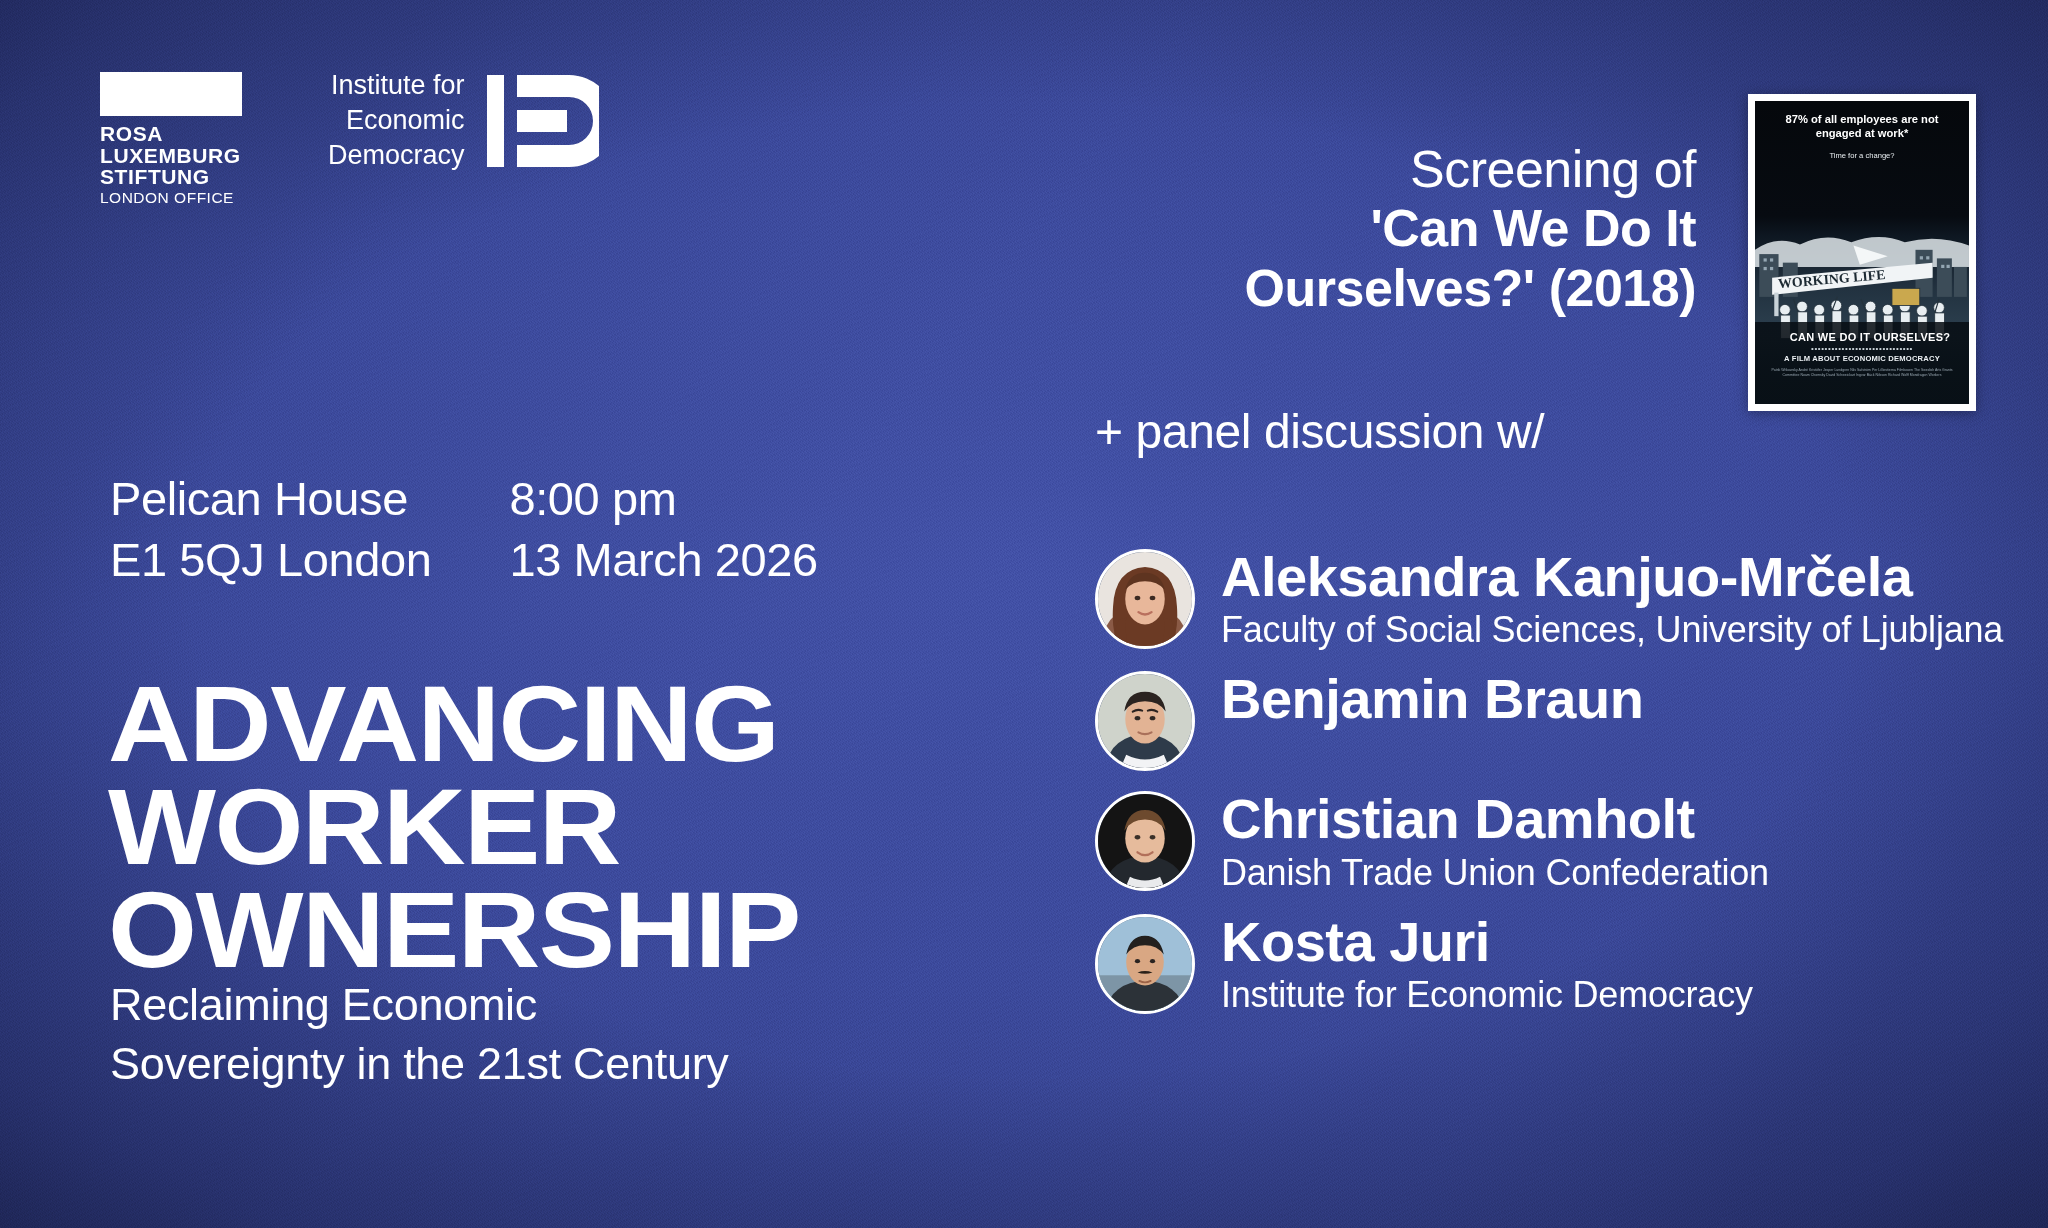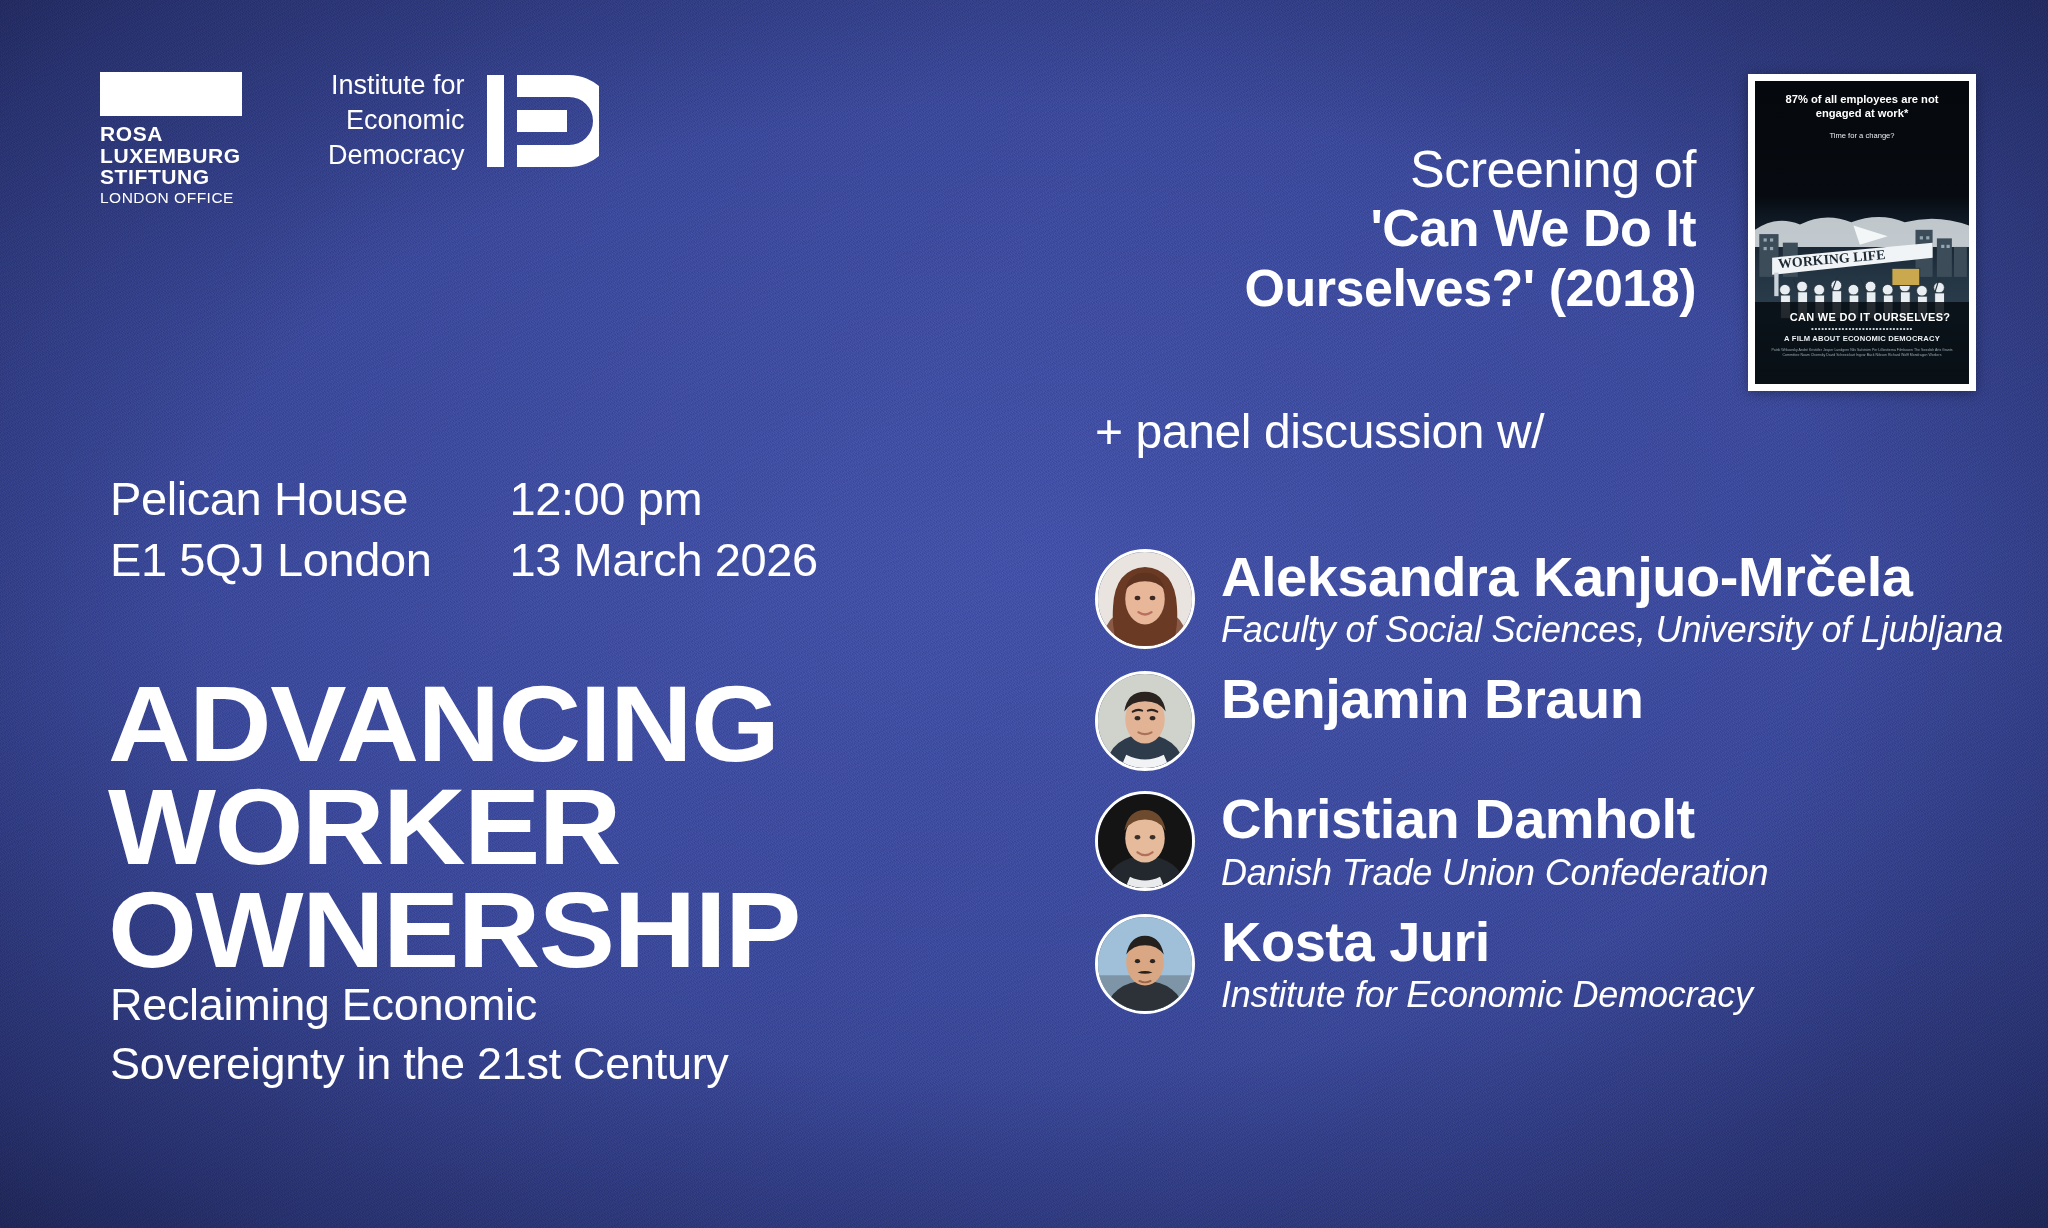--- a/index.html
+++ b/index.html
@@ -83,25 +83,25 @@
   .panelist { display:flex; align-items:flex-start; gap:26px; }
   .avatar {
     width:100px; height:100px; flex:0 0 100px;
     border-radius:50%; border:3px solid #fff;
     overflow:hidden; position:relative; background:#5a6a86;
     margin-top:4px;
   }
   .avatar svg { display:block; width:100%; height:100%; }
   .p-text { padding-top:2px; }
   .p-name { font-size:56px; font-weight:700; line-height:1.06; letter-spacing:-.5px; }
-  .p-affil { font-size:36px; font-weight:300; line-height:1.17; letter-spacing:-.2px; margin-top:3px;font-style:italic; }
+  .p-affil { font-size:36px; font-weight:300; line-height:1.17; letter-spacing:-.2px; margin-top:3px; }
 
   
   #film {
-    right:72px; top:74px;
+    right:72px; top:94px;
     width:228px; height:317px;
     background:#ffffff; padding:7px;
     box-shadow:0 2px 12px rgba(0,0,0,.35);
   }
   #film-inner {
     width:100%; height:100%;
     background:linear-gradient(#05080c 0%, #070b11 38%, #0d1620 44%, #223240 62%, #2d4150 78%, #101a22 100%);
     position:relative; overflow:hidden;
   }
   #film-top { padding:12px 9px 0; text-align:center; position:relative; z-index:3; }
@@ -154,21 +154,21 @@
     </div>
 
   </div>
 
   <div id="venue" class="layer">
     <div class="venue-col">
       <div>Pelican House</div>
       <div>E1 5QJ London</div>
     </div>
     <div class="venue-col">
-      <div>12:00 pm</div>
+      <div>8:00 pm</div>
       <div>13 March 2026</div>
     </div>
   </div>
 
   <div id="headline" class="layer">
     <div>ADVANCING</div>
     <div>WORKER</div>
     <div>OWNERSHIP</div>
   </div>
 

